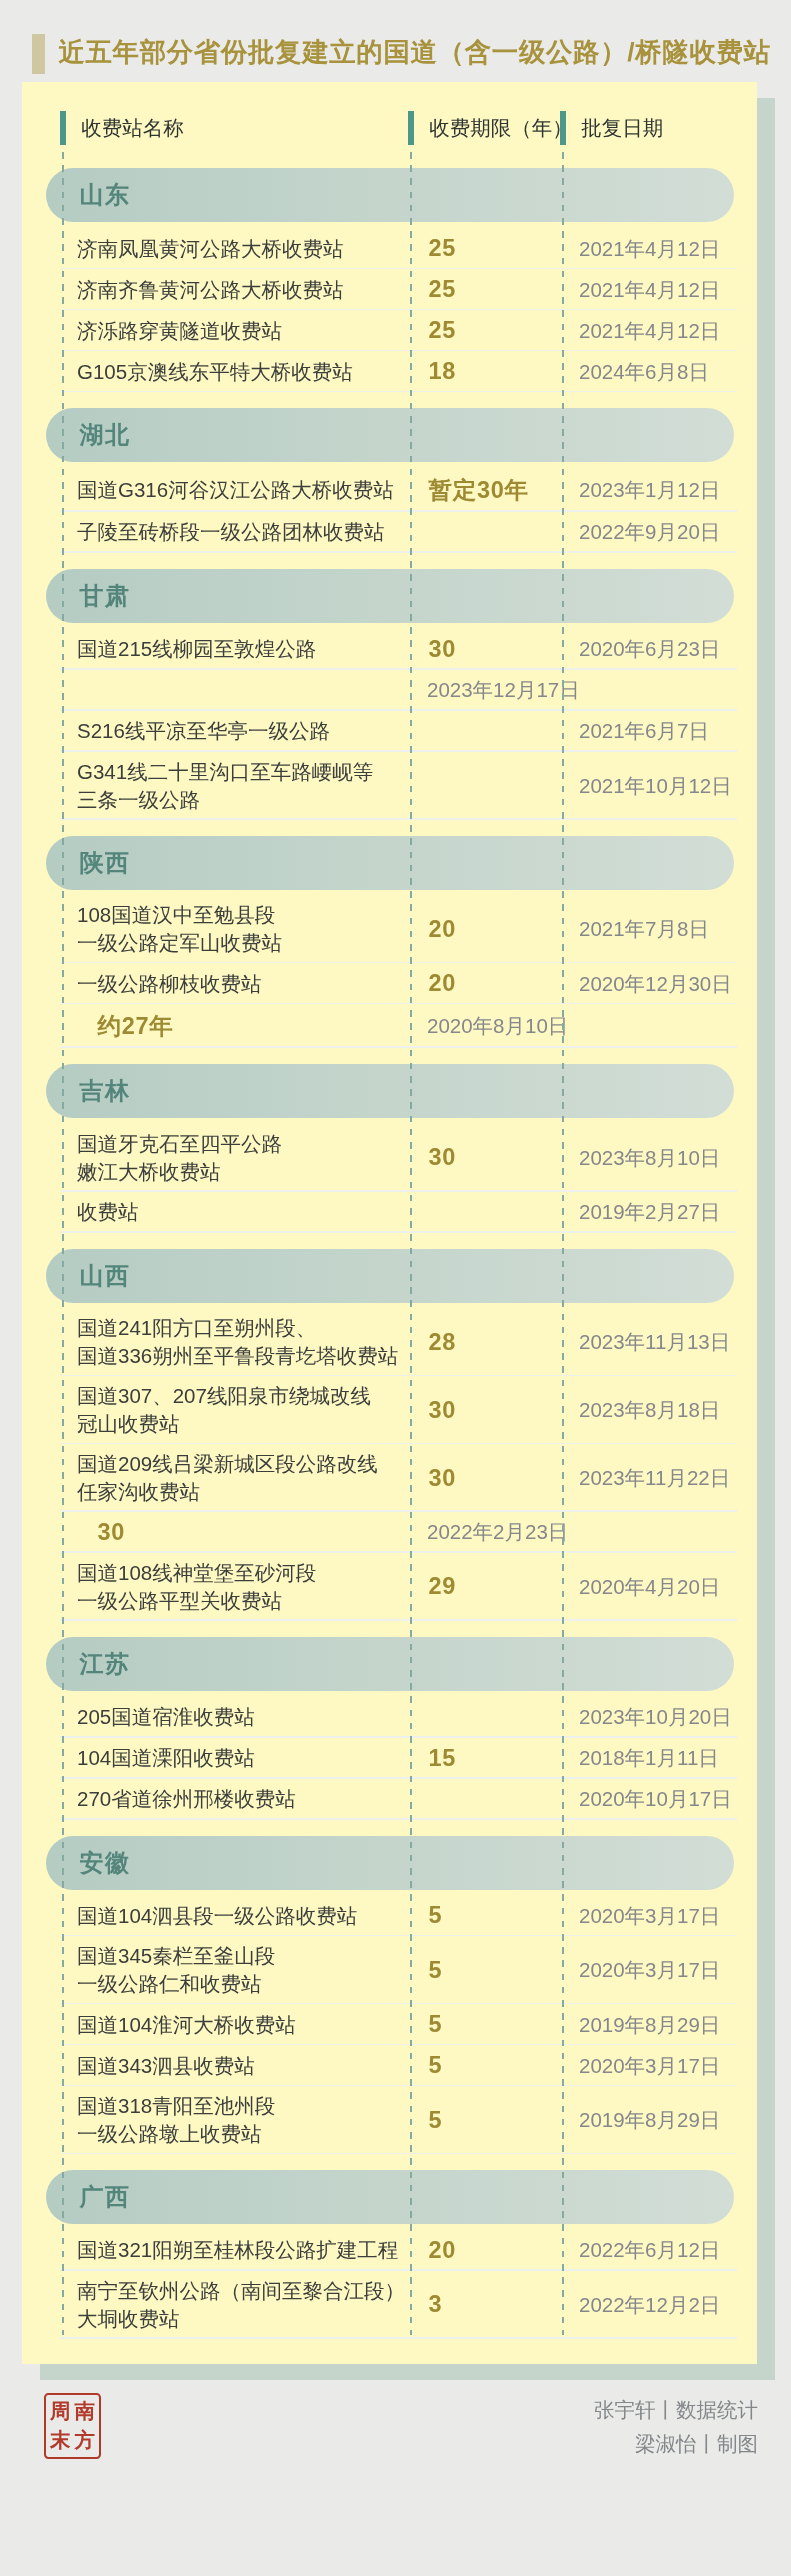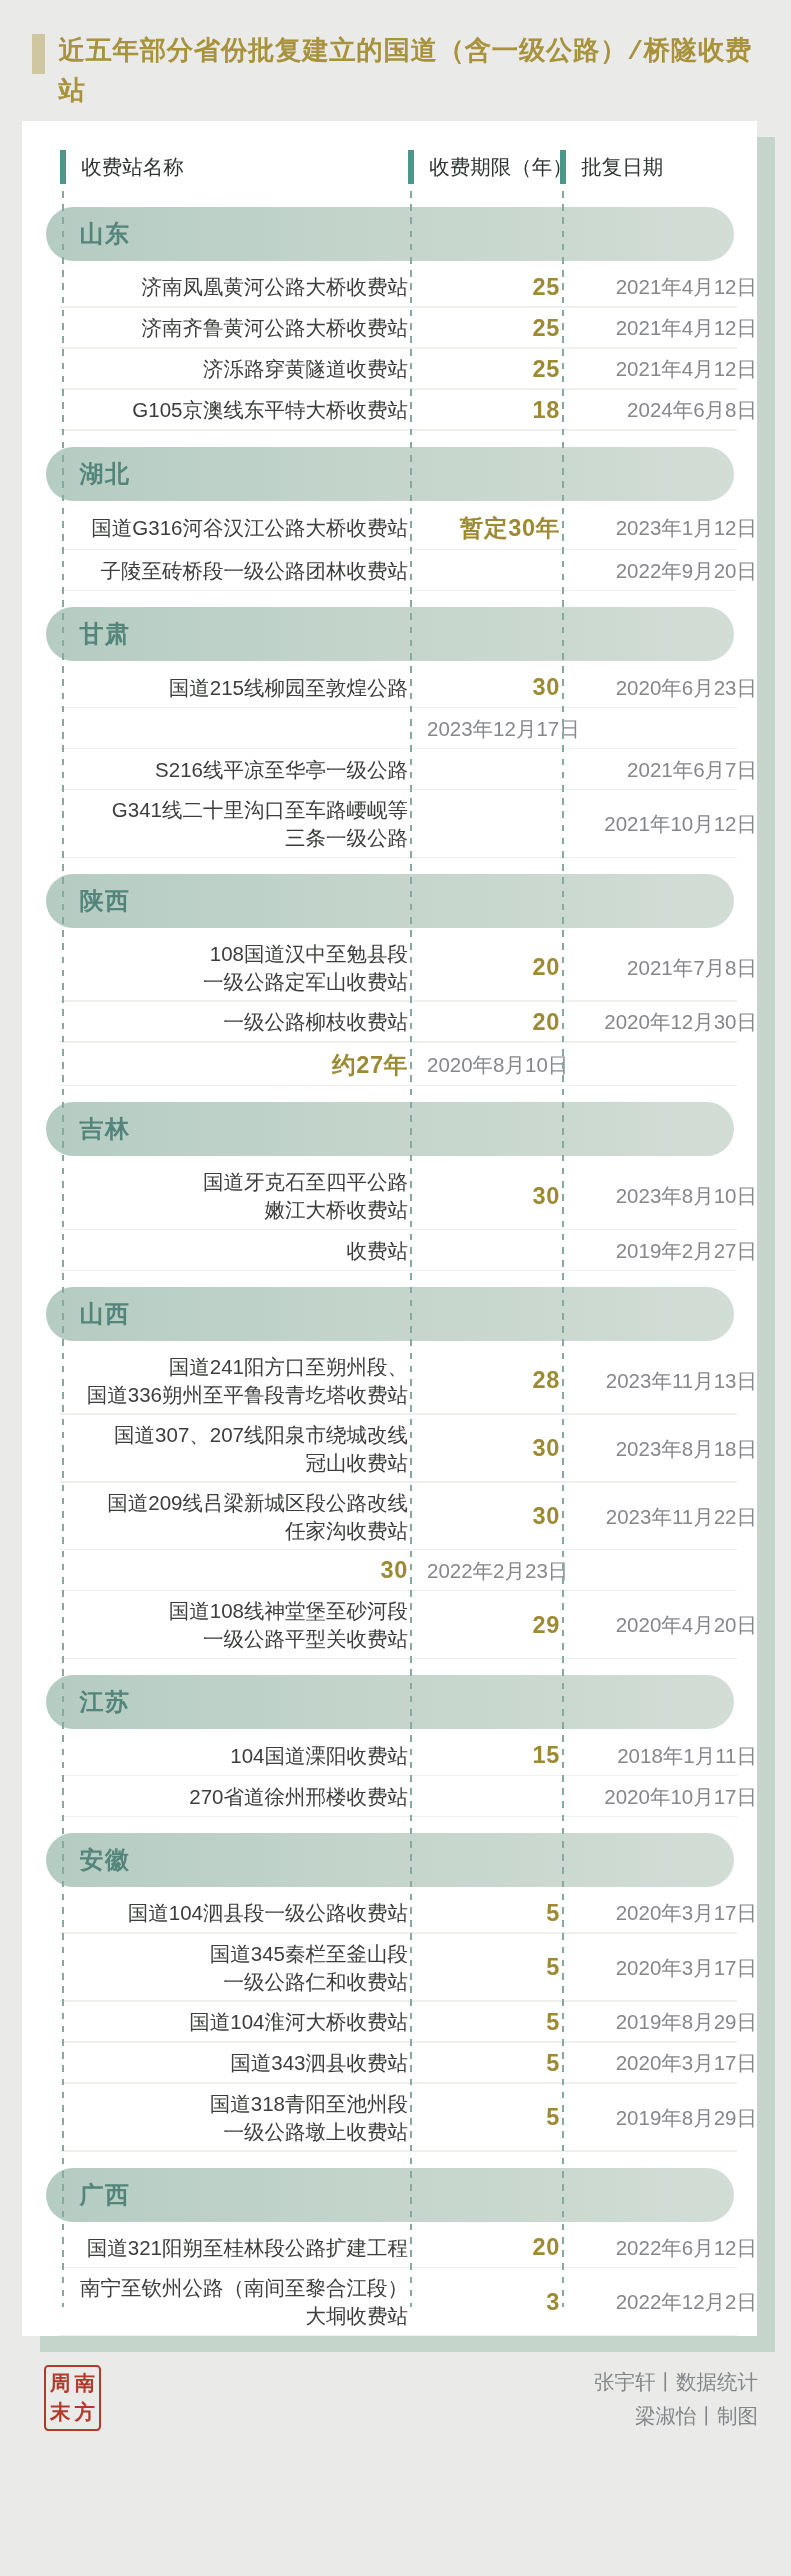--- a/index.html
+++ b/index.html
@@ -3,27 +3,27 @@
 <meta charset="utf-8">
 <style>
   html,body{margin:0;padding:0;}
   body{
     width:792px;min-height:2576px;
     background:#eaebe9;
     font-family:"Liberation Sans","DejaVu Sans",sans-serif;
     position:relative;
   }
   
-  .title-block{display:flex;align-items:flex-start;padding:32px 14.7px 0 32px;font-family:Liberation Mono, monospace;}
+  .title-block{display:flex;align-items:flex-start;padding:32px 14.7px 0 32px;}
   .title-accent-bar{width:13.2px;height:40px;background:#cfc7a0;margin:1.5px 13.2px 0 0;flex:none;}
   .page-title{font-size:26.4px;font-weight:bold;color:#a8923c;line-height:40px;letter-spacing:0.7px;}
   
   .panel-wrap{position:relative;margin:8.8px 0 0 22px;width:735px;}
   .panel-back{position:absolute;left:17.6px;top:16px;width:735px;height:100%;background:#c5d5cc;}
-  .panel{position:relative;background:#ffffff;width:735px;}
+  .panel{position:relative;background:#fef9c3;width:735px;padding-bottom:25px;}
   
   .table-header{position:relative;height:70px;}
   .hcell{position:absolute;top:29px;display:flex;align-items:center;height:34px;}
   .hbar{width:5.9px;height:34px;background:#4f968a;margin-right:15.4px;flex:none;}
   .hlabel{font-size:20.5px;color:#2e3431;}
   .hcell.h1{left:38px;}
   .hcell.h2{left:386px;}
   .hcell.h3{left:538px;}
   
   .vdash{position:absolute;top:70px;bottom:29px;width:2.2px;z-index:5;
@@ -37,21 +37,20 @@
     border-radius:27px;
     background:linear-gradient(90deg,#b5ccc3 0%,#c3d4cb 45%,#d2ddd6 100%);
     display:flex;align-items:center;
   }
   .province-label{font-size:24px;font-weight:bold;color:#54857b;padding-left:34px;letter-spacing:1.5px;text-align:right;}
   
   .row{
     position:relative;margin-left:0;padding:5.9px 0 5.9px 55px;min-height:41px;
     display:grid;grid-template-columns:331px 152px auto;align-items:center;
     box-sizing:border-box;
-    text-align:right;
   }
   .row::after{content:"";position:absolute;left:38px;right:20.5px;bottom:0;height:1.5px;background:#eef0eb;}
   .c-name{font-size:20.5px;color:#3b3e3b;line-height:28px;}
   .c-term{font-size:23.5px;font-weight:bold;color:#9d8a33;padding-left:20.5px;letter-spacing:0.7px;}
   .c-date{font-size:20.5px;color:#85878b;padding-left:19px;white-space:nowrap;}
   
   .footer{display:flex;justify-content:space-between;align-items:flex-start;
     padding:29px 34px 0 44px;}
   .seal{
     width:57px;height:66px;border:2.9px solid #b23a2b;border-radius:4.4px;
@@ -246,20 +245,27 @@
             <div>一级公路平型关收费站</div>
           </div>
           <div class="c-term">29</div>
           <div class="c-date">2020年4月20日</div>
         </div>
         <div class="section-pill">
           <span class="province-label">江苏</span>
         </div>
         <div class="row">
           <div class="c-name">
+            <div>205国道宿淮收费站</div>
+          </div>
+          <div class="c-term"></div>
+          <div class="c-date">2023年10月20日</div>
+        </div>
+        <div class="row">
+          <div class="c-name">
             <div>104国道溧阳收费站</div>
           </div>
           <div class="c-term">15</div>
           <div class="c-date">2018年1月11日</div>
         </div>
         <div class="row">
           <div class="c-name">
             <div>270省道徐州邢楼收费站</div>
           </div>
           <div class="c-term"></div>

